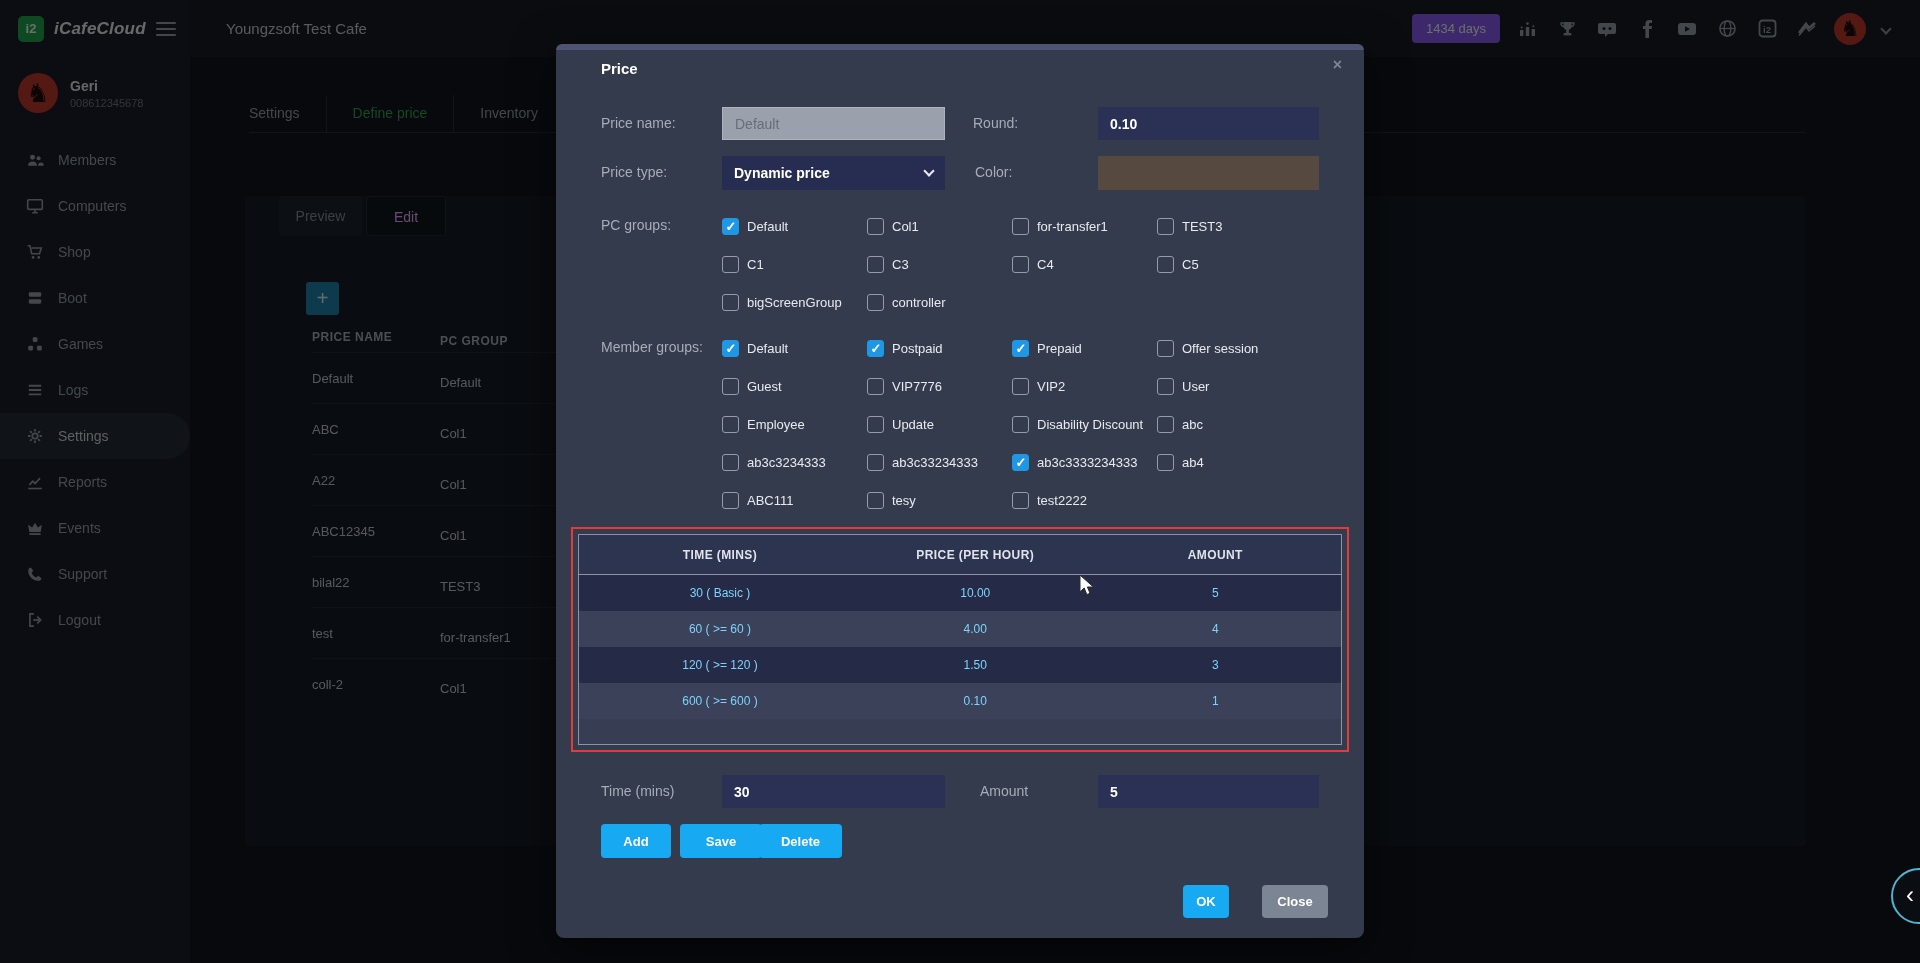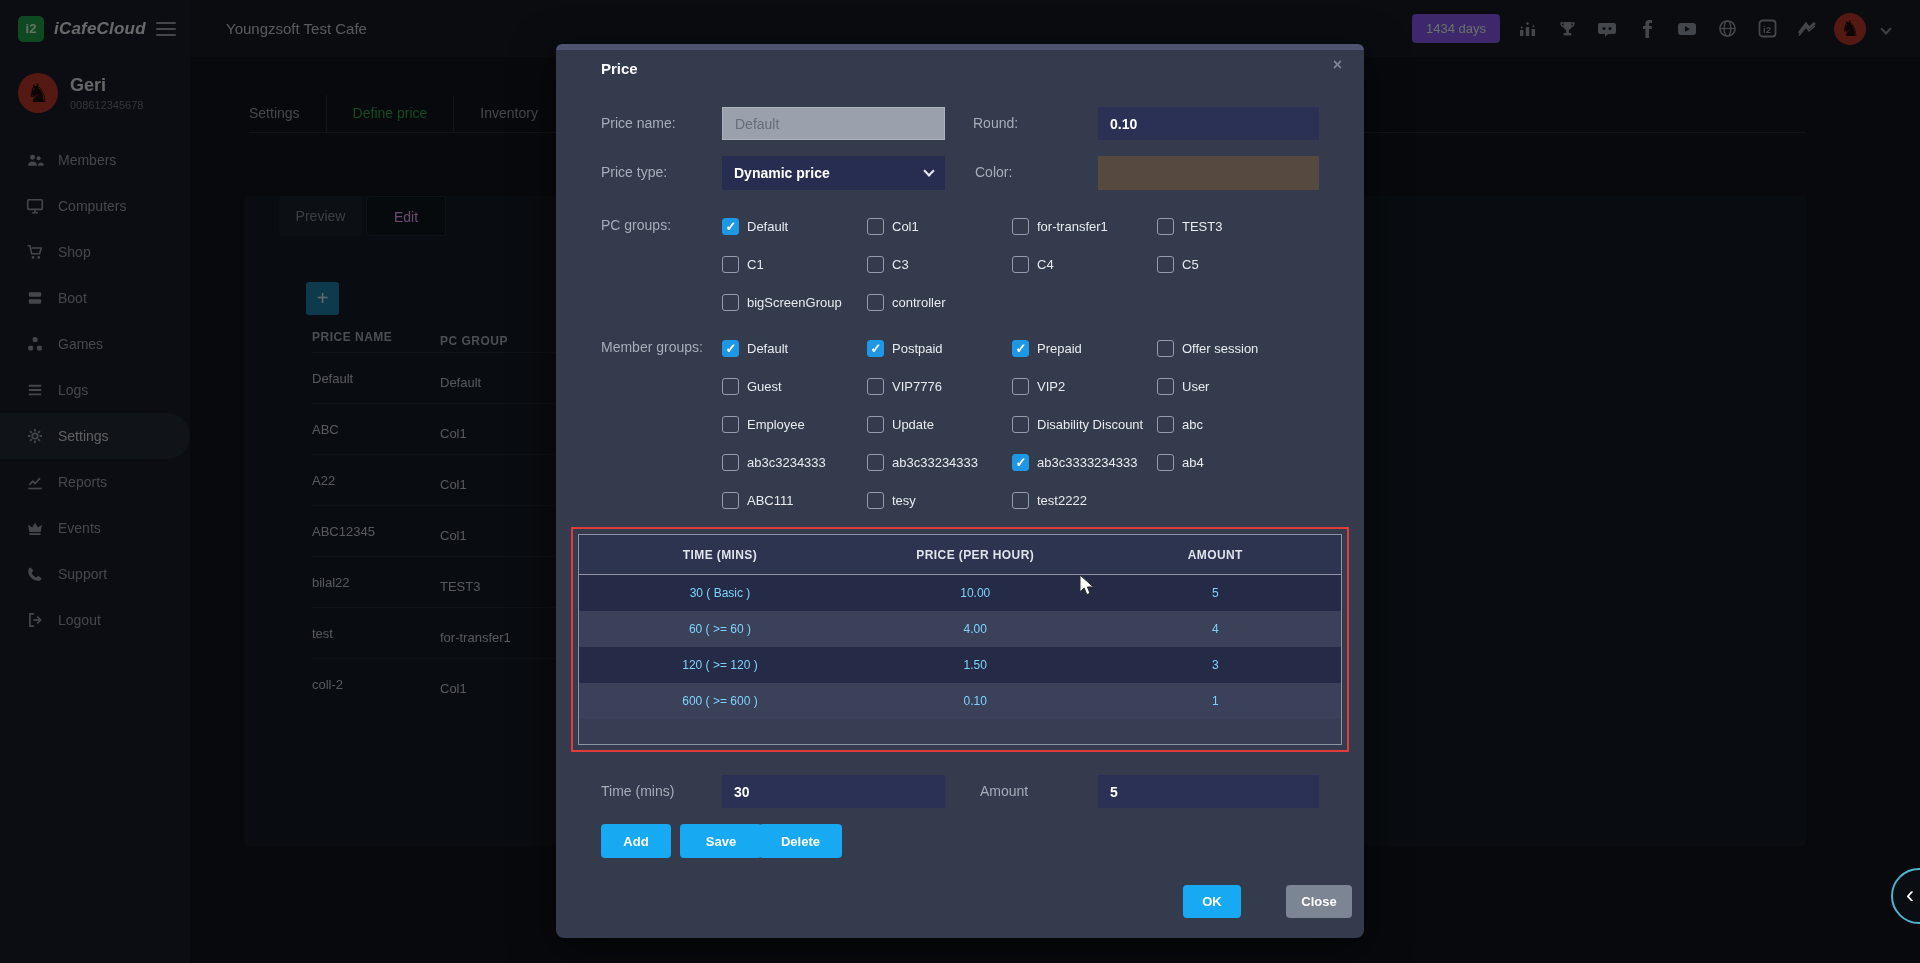--- a/index.html
+++ b/index.html
@@ -18,21 +18,21 @@
   .topbar-right { margin-left:auto; display:flex; align-items:center; gap:14px; padding-right:30px; }
   .days-badge { background:#8b5cf6; color:#eafff0; font-size:13px; padding:7px 14px; border-radius:4px; }
   .tb-ic { width:26px; height:26px; display:flex; align-items:center; justify-content:center; }
   .tb-avatar { width:32px; height:32px; border-radius:50%; background:#c0392b; display:flex; align-items:center; justify-content:center; color:#1b0d0d; font-size:22px; line-height:1; }
   .tb-caret { width:8px; height:8px; border-right:2px solid #8b929c; border-bottom:2px solid #8b929c; transform:rotate(45deg); margin-left:2px; }
 
   
   .sidebar { position:absolute; left:0; top:57px; width:190px; height:906px; background:#191f29; z-index:10; }
   .user { display:flex; align-items:center; gap:12px; padding:16px 0 14px 18px; }
   .user-avatar { width:40px; height:40px; border-radius:50%; background:#c0392b; display:flex; align-items:center; justify-content:center; color:#1b0d0d; font-size:26px; line-height:1; }
-  .user-name { color:#e6e9ed; font-size:18px; font-weight:bold; }
+  .user-name { color:#e6e9ed; font-size:14px; font-weight:bold; }
   .user-phone { color:#717986; font-size:11px; margin-top:3px; }
   .menu { margin-top:10px; }
   .m-item { height:46px; display:flex; align-items:center; gap:14px; padding-left:26px; color:#99a1ad; font-size:14px; cursor:pointer; }
   .m-item.active { background:rgba(255,255,255,.06); border-radius:0 24px 24px 0; color:#d4d9e0; }
   .m-ic { width:18px; height:18px; display:flex; align-items:center; justify-content:center; }
 
   
   .main { position:absolute; left:190px; top:57px; right:0; bottom:0; background:#10151c; }
   .tabbar { position:absolute; left:59px; top:38px; display:flex; height:37px; }
   .tab { padding:0 26px; line-height:37px; color:#9aa1ad; font-size:14px; cursor:pointer; }
@@ -513,22 +513,22 @@
 
     <div class="f-label" style="left:45px;top:731px;">Time (mins)</div>
     <input class="f-input" style="left: 166px; top: 731px; width: 223px;" value="30">
     <div class="f-label" style="left:424px;top:731px;">Amount</div>
     <input class="f-input" style="left: 542px; top: 731px; width: 221px;" value="5">
 
     <button class="btn" style="left:45px;top:780px;width:70px;">Add</button>
     <button class="btn" style="left:124px;top:780px;width:82px;">Save</button>
     <button class="btn" style="left:203px;top:780px;width:83px;">Delete</button>
 
-    <button class="btn" style="left:627px;top:841px;width:58px;height:33px;">OK</button>
-    <button class="btn btn-grey" style="left:706px;top:841px;width:66px;height:33px;margin-left:24px;">Close</button>
+    <button class="btn" style="left:627px;top:841px;width:46px;height:33px;">OK</button>
+    <button class="btn btn-grey" style="left:706px;top:841px;width:66px;height:33px;">Close</button>
   </div>
 
   <div class="cursor">
     <svg width="20" height="24" viewBox="0 0 20 24">
       <path d="M2 1v17l4.2-4 2.6 6.6 3.2-1.3-2.6-6.3h6z" fill="#ffffff" stroke="#2a2a2a" stroke-width="1"></path>
     </svg>
   </div>
 
   <div class="edge-btn">‹</div>
 

